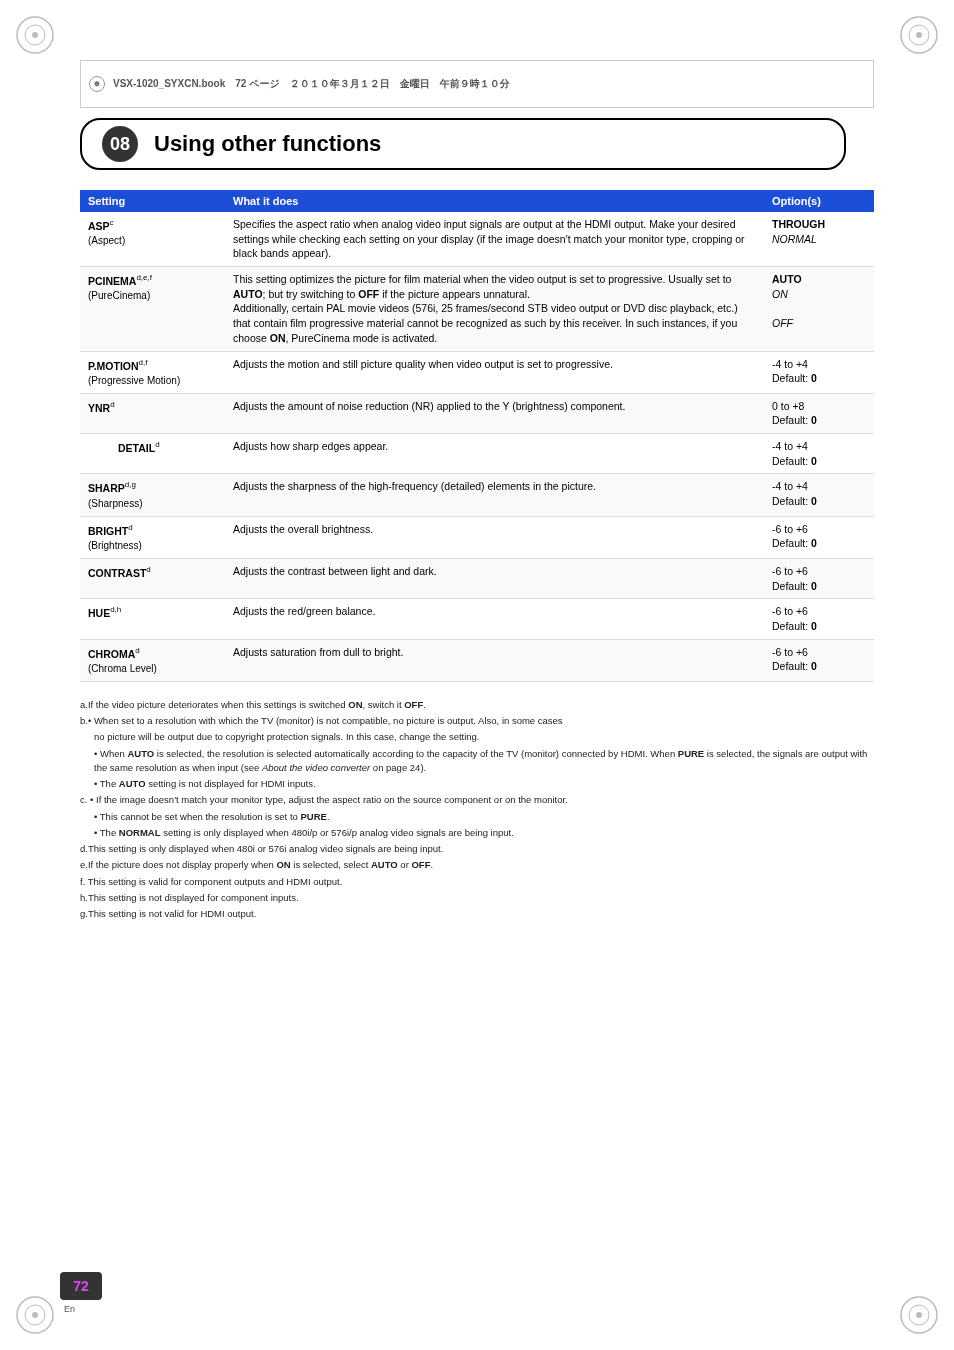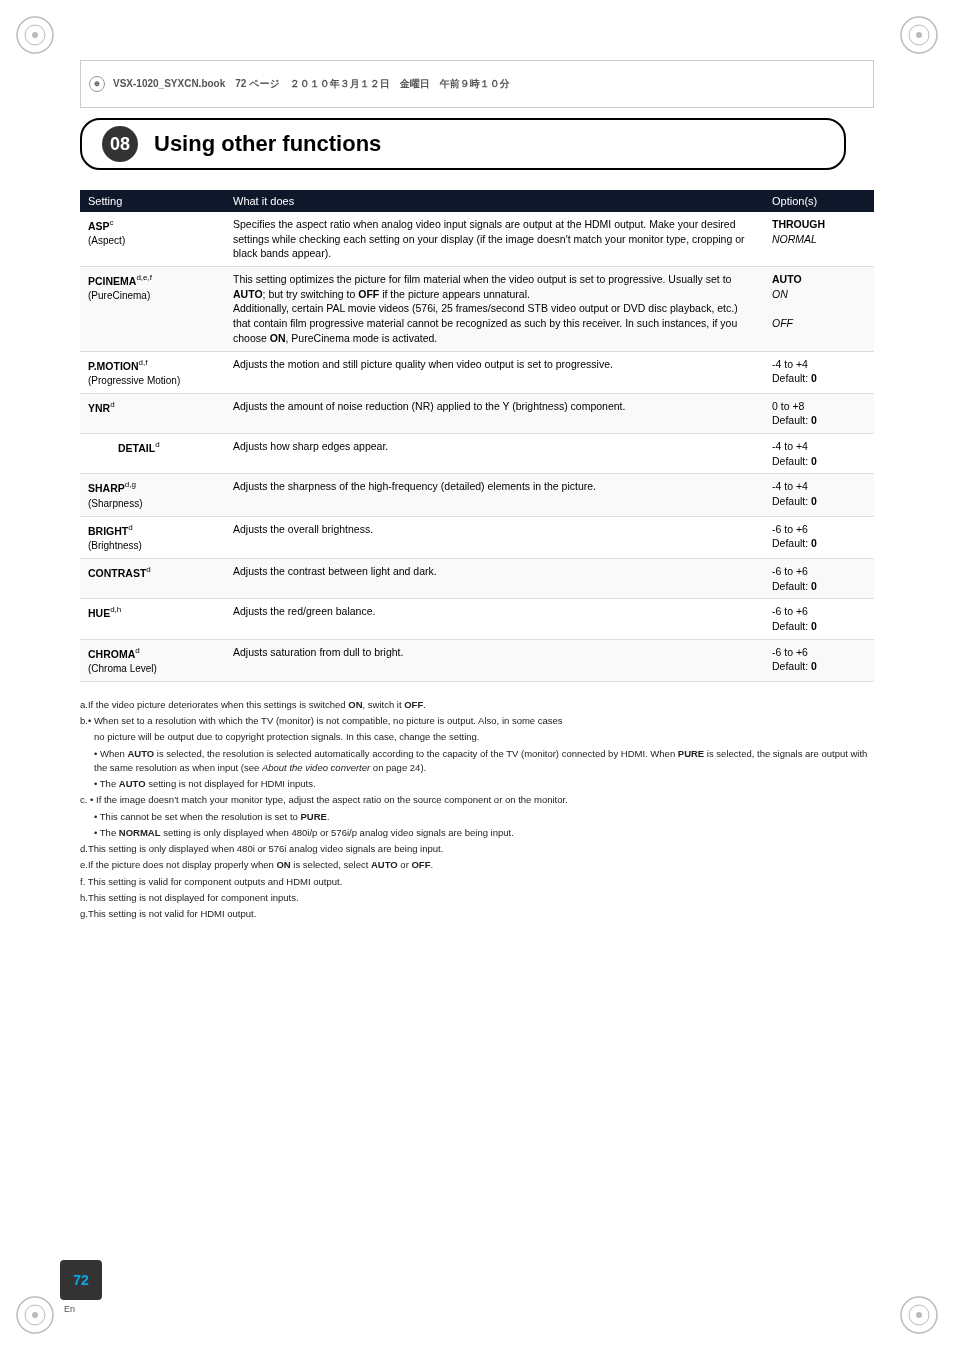--- a/index.html
+++ b/index.html
@@ -92,26 +92,26 @@
     }
 
     
     .settings-table {
       width: 100%;
       border-collapse: collapse;
       margin-bottom: 16px;
       font-size: 10.5px;
     }
     .settings-table th {
-      background: #0f172a;
+      background: #1d4ed8;
       color: #fff;
       padding: 5px 8px;
       text-align: left;
       font-size: 11px;
-      font-weight: normal;
+      font-weight: bold;
     }
     .settings-table th:first-child { width: 145px; }
     .settings-table th:nth-child(2) { width: auto; }
     .settings-table th:last-child { width: 110px; }
 
     .settings-table td {
       padding: 5px 8px;
       vertical-align: top;
       border-bottom: 1px solid #ddd;
       font-size: 10.5px;
@@ -137,25 +137,25 @@
     .footnotes .indent {
       padding-left: 14px;
     }
 
     
     .page-number-box {
       position: absolute;
       bottom: 50px;
       left: 60px;
       background: #333;
-      color: #0ea5e9;
+      color: #d946ef;
       font-size: 14px;
       font-weight: bold;
       width: 42px;
-      height: 40px;
+      height: 28px;
       display: flex;
       align-items: center;
       justify-content: center;
       border-radius: 4px;
     }
     .page-en {
       position: absolute;
       bottom: 36px;
       left: 60px;
       font-size: 9px;

